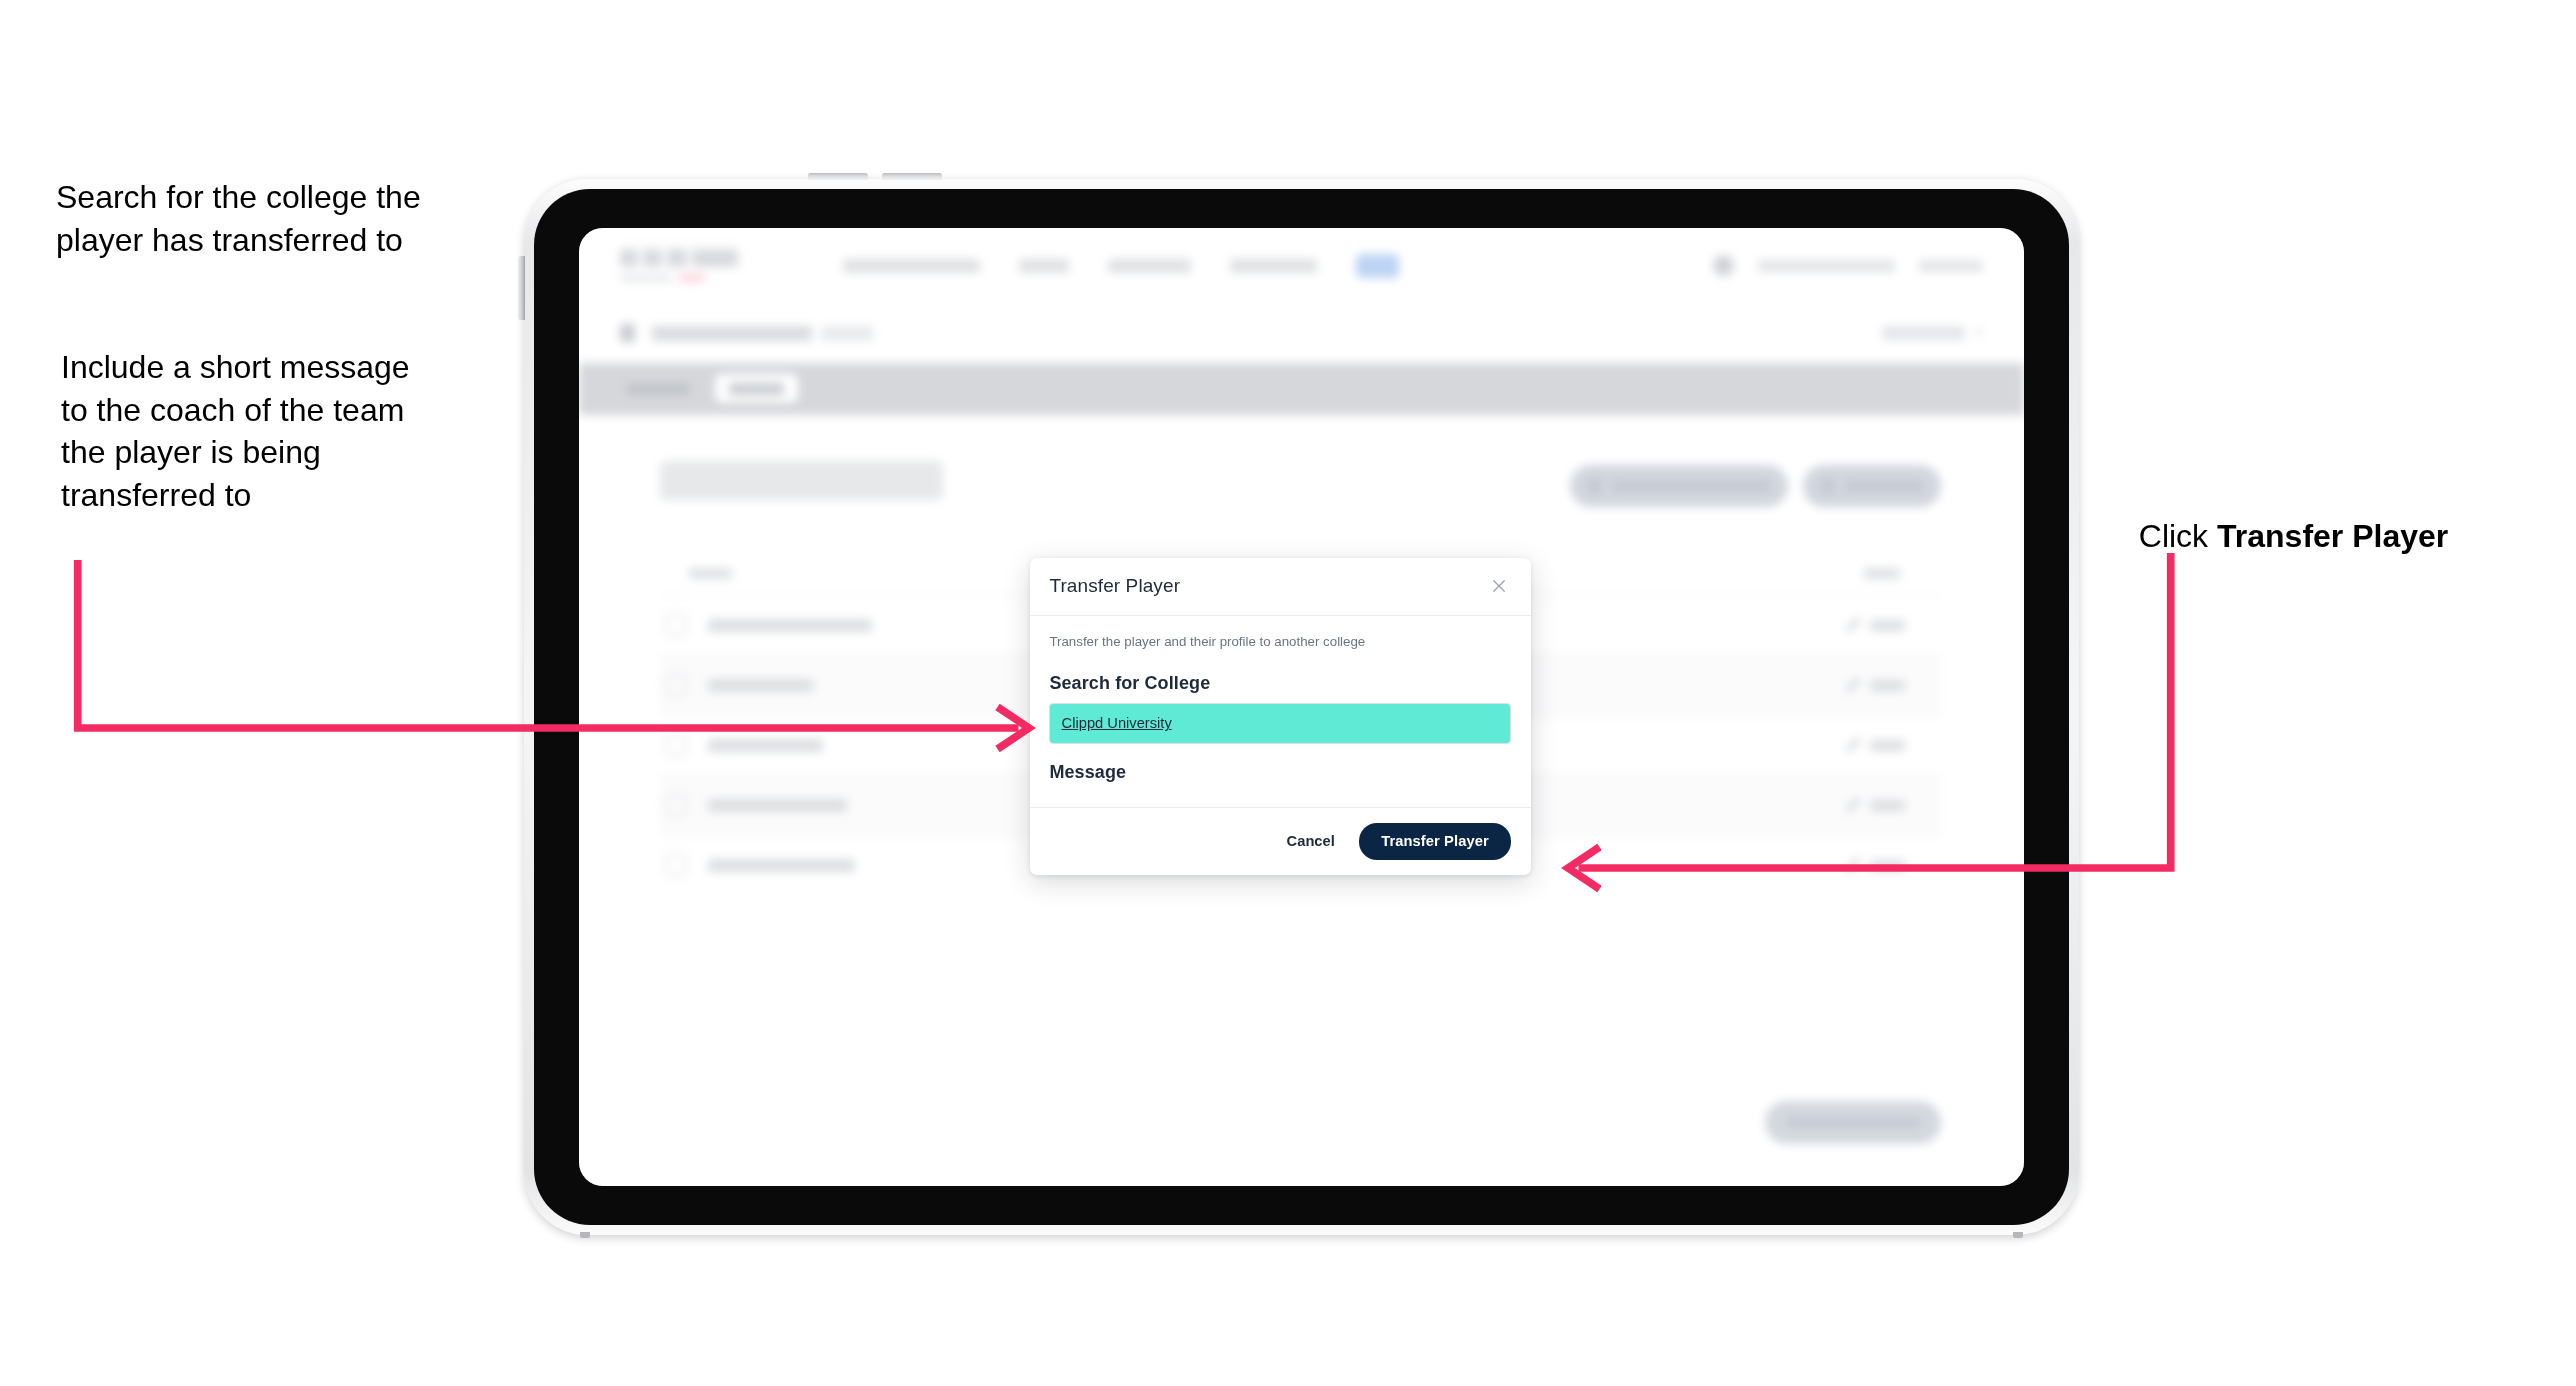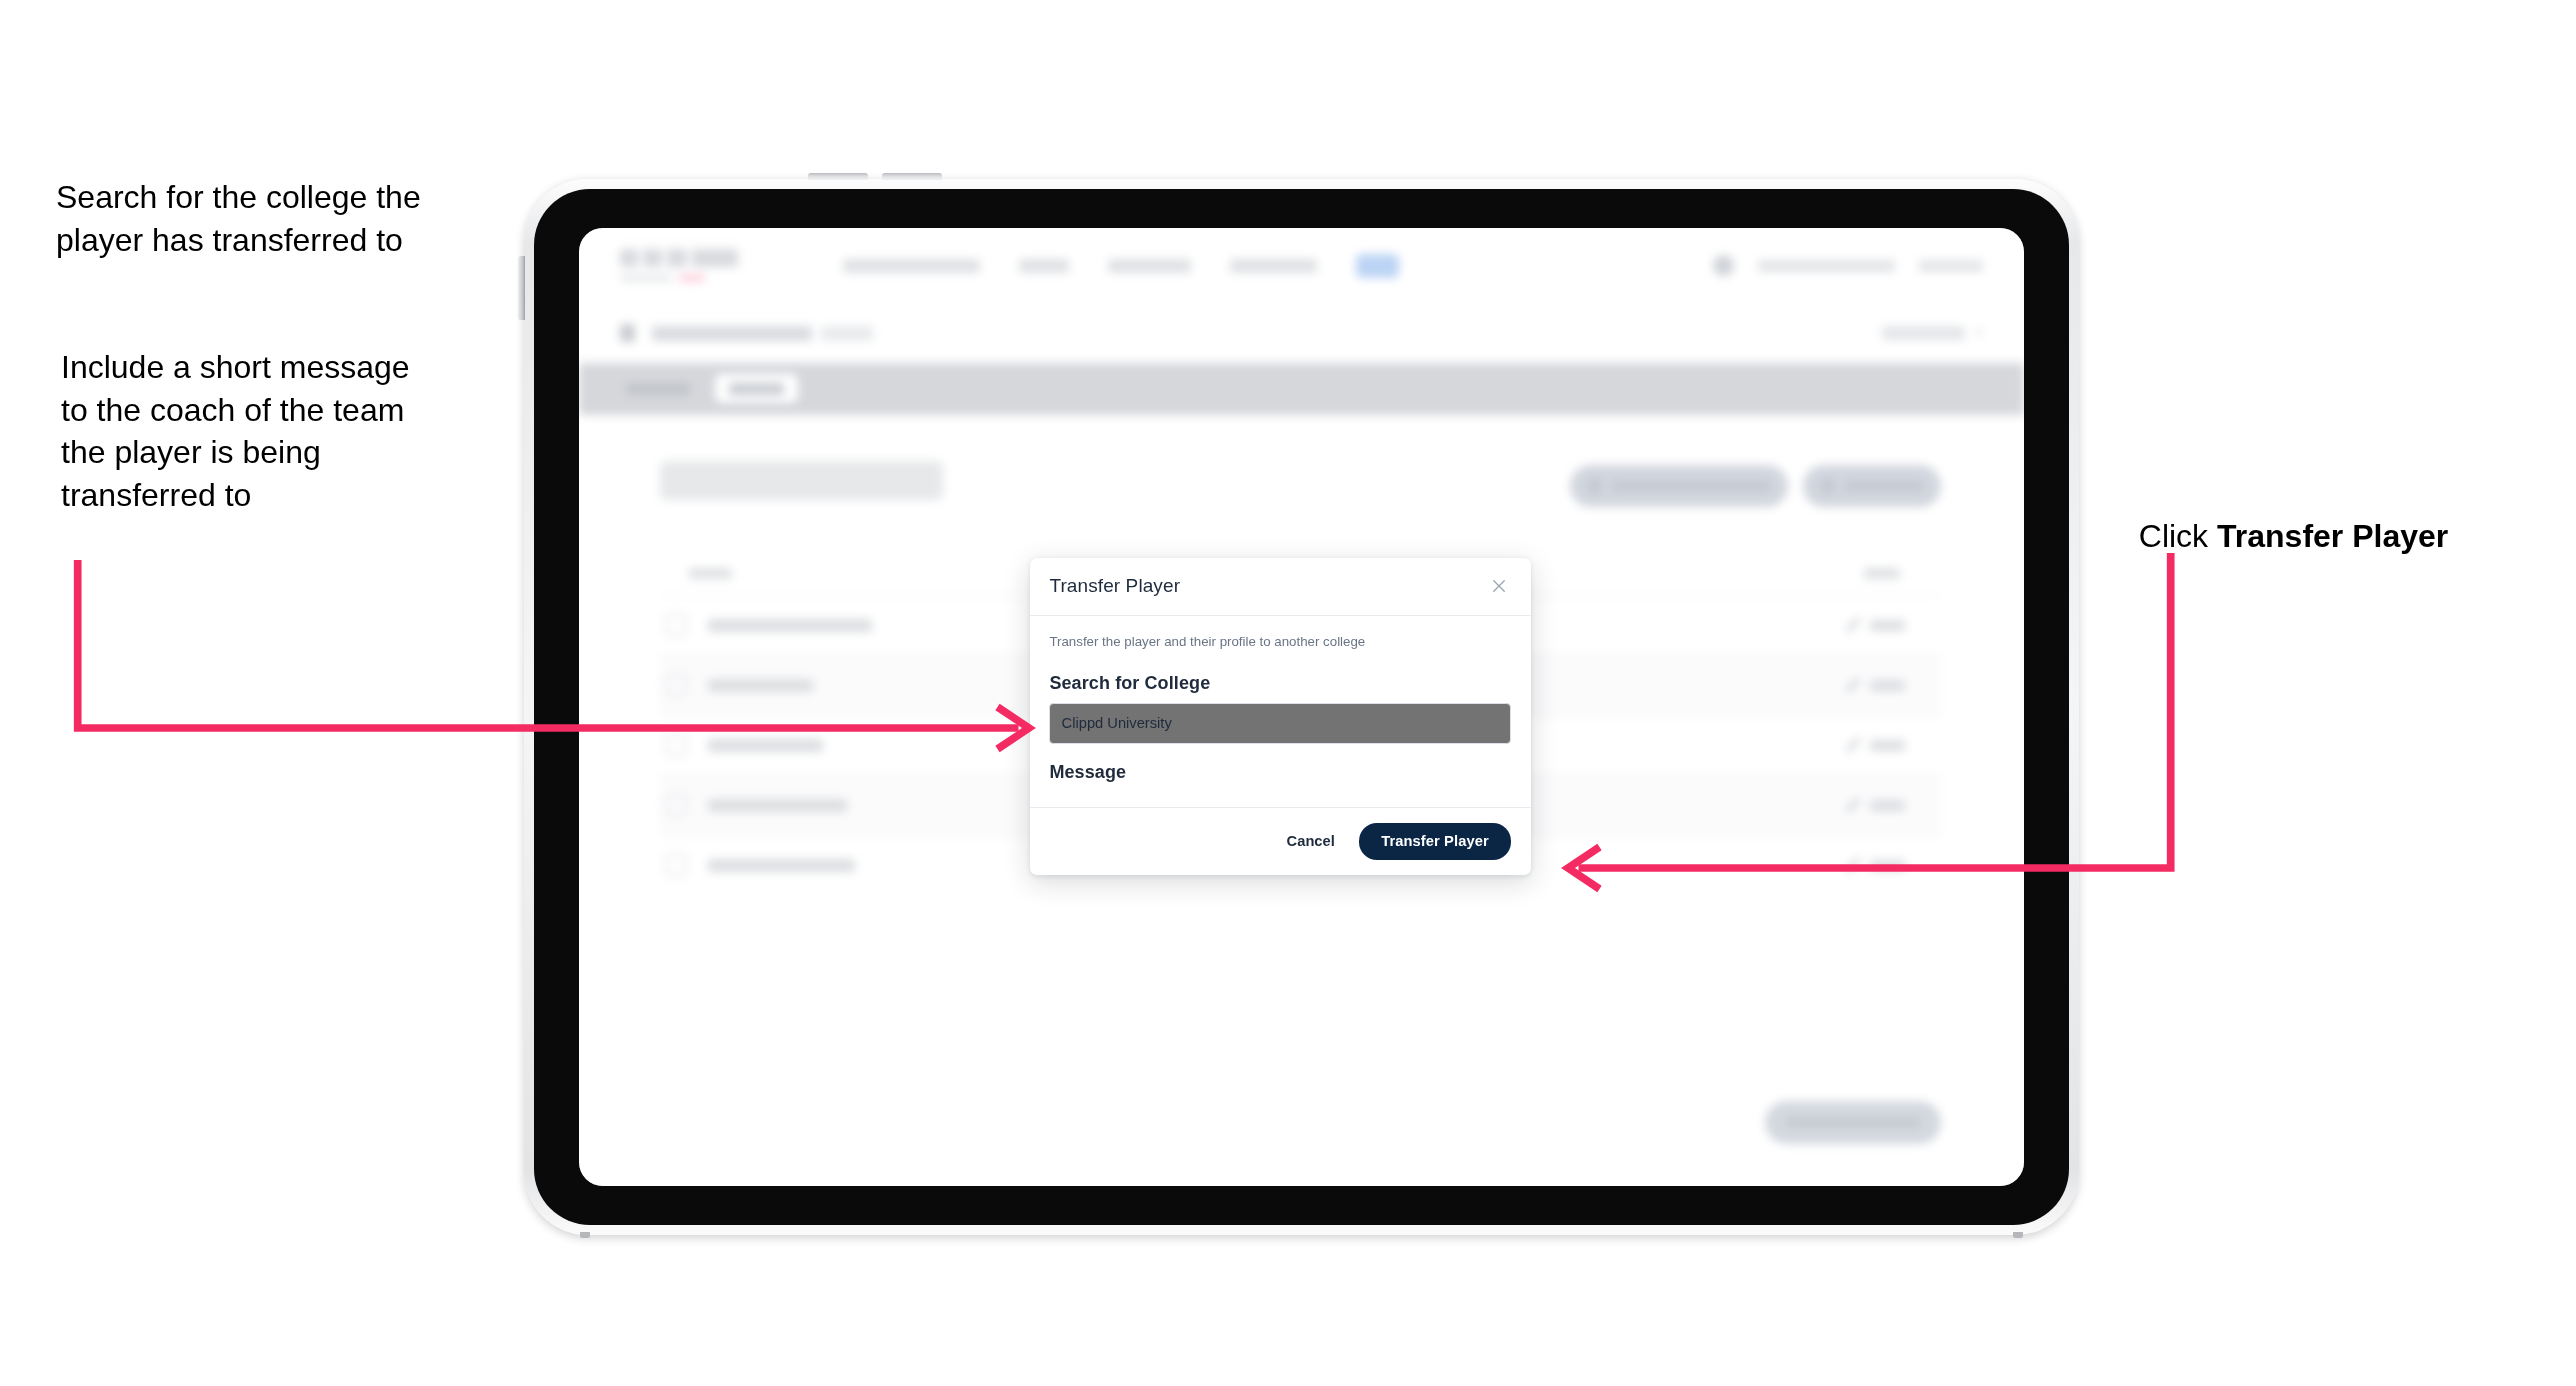--- a/index.html
+++ b/index.html
@@ -138,22 +138,22 @@
   #modal-head{display:flex;align-items:center;height:57px;padding:0 19.6px;
               border-bottom:0.7px solid #e9ebef;}
   #modal-title{font-size:19px;color:#1f2a3c;font-weight:400;letter-spacing:0.1px;}
   #modal-close{margin-left:auto;width:24px;height:24px;display:flex;align-items:center;
                justify-content:center;cursor:pointer;}
   #modal-close svg{display:block;}
   #modal-body{padding:17px 19.6px 15.4px;}
   #modal-desc{font-size:13.3px;color:#697586;line-height:1.4;margin-bottom:22px;}
   .field-label{font-size:18px;color:#1f2a3c;font-weight:600;margin-bottom:8.4px;letter-spacing:0.1px;}
   .input-box{
-    border:0.7px solid #dcdfe5;border-radius:4.2px;background:#737373;
-    font-size:14.7px;color:#1f2a3c;padding:9.8px 11.2px;box-sizing:border-box;width:100%;
+    border:0.7px solid #dcdfe5;border-radius:4.2px;background:#5eead4;
+    font-size:14.7px;color:#1f2a3c;padding:9.8px 11.2px;box-sizing:border-box;width:100%;text-decoration:underline;
   }
   #college-input{height:41px;display:flex;align-items:center;margin-bottom:18px;}
   #message-box{height:119px;line-height:1.55;font-size:13.3px;white-space:pre-wrap;overflow:hidden;}
   #modal-foot{display:flex;align-items:center;justify-content:flex-end;gap:18px;
               padding:15.4px 19.6px;border-top:0.7px solid #e9ebef;}
   #cancel-btn{font-size:14.7px;color:#1f2a3c;font-weight:600;cursor:pointer;background:none;
               border:none;font-family:"Liberation Sans", sans-serif;}
   #transfer-btn{
     background:#0b2545;color:#fff;font-size:14.7px;font-weight:600;border:none;border-radius:18px;
     padding:10.5px 22.4px;cursor:pointer;font-family:"Liberation Sans", sans-serif;letter-spacing:0.1px;

